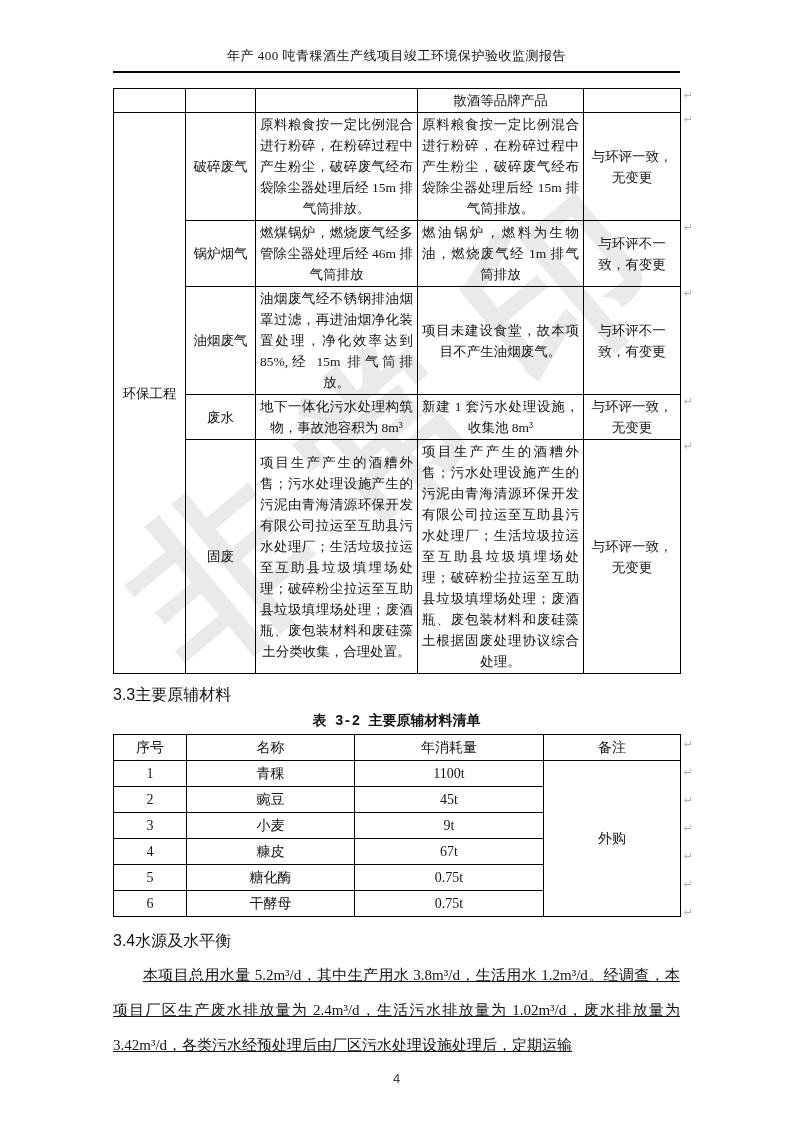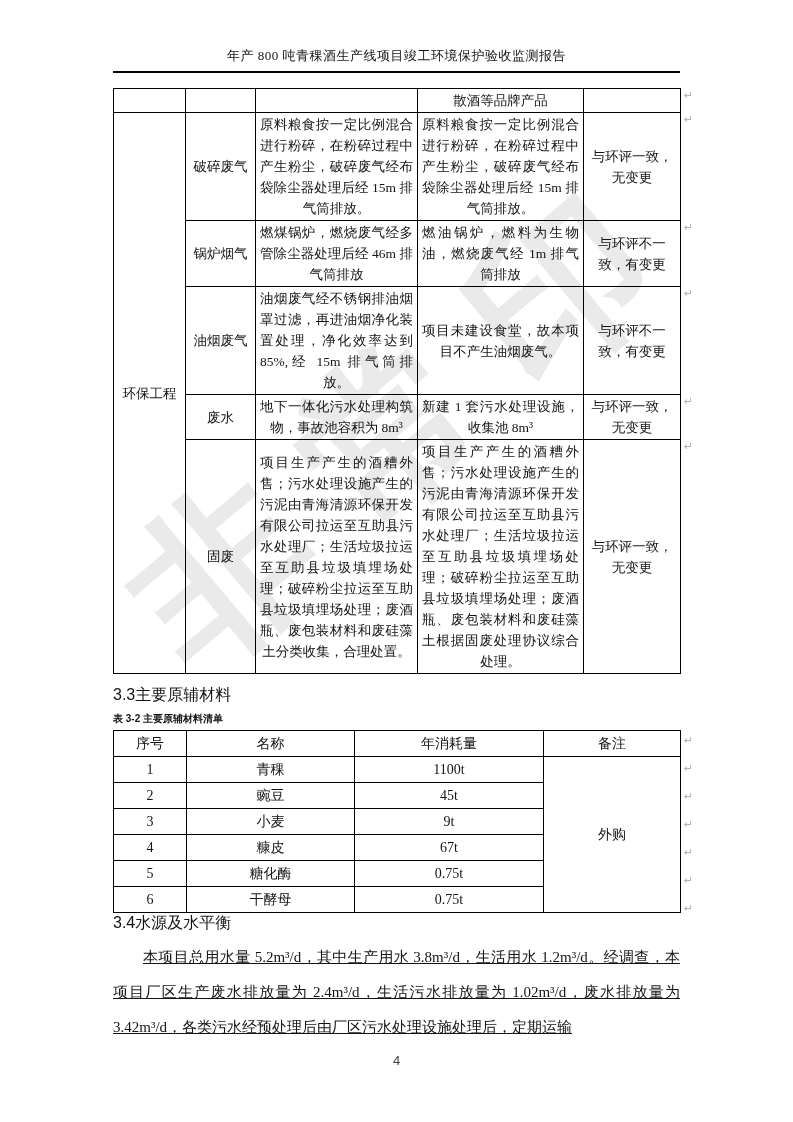--- a/index.html
+++ b/index.html
@@ -48,22 +48,22 @@
     font-size:11px;line-height:12px;color:#a9b4c6;
     font-family:"DejaVu Sans",sans-serif;
   }
   
   .h-sec{
     font-family:"Liberation Sans","DejaVu Sans",sans-serif;
     font-weight:normal;font-size:16px;margin:11px 0 6px 0;
   }
   .para{font-size:15px;line-height:24px;text-indent:2em;margin:0 0 6px 0;text-align:justify;}
   .tbl-caption{
-    font-family:Liberation Sans, sans-serif;
-    font-weight:bold;font-size:10px;text-align:left;margin:2px 0 4px 0;
+    font-family:Liberation Mono, monospace;
+    font-weight:bold;font-size:14px;text-align:center;margin:2px 0 4px 0;
   }
   .t2wrap{position:relative;width:567px;}
   .t2{font-size:14px;padding-left:45px;}
   .t2 td,.t2 th{text-align:center;height:26px;}
   .t2mark{position:absolute;left:571px;font-size:11px;color:#a9b4c6;
     font-family:"DejaVu Sans",sans-serif;}
   .para34{font-size:15px;line-height:35px;text-indent:2em;margin:6px 0 0 0;text-align:justify;text-decoration:underline;}
   .page-number{
     text-align:center;font-size:13px;color:#39404f;margin-top:8px;
     font-family:"Liberation Sans","DejaVu Sans",sans-serif;
@@ -71,21 +71,21 @@
 </style>
 </head>
 <body>
 
 <div class="page">
 
   <div class="watermark">非常印</div>
 
   <div class="content">
 
-    <div class="doc-title">年产 800 吨青稞酒生产线项目竣工环境保护验收监测报告</div>
+    <div class="doc-title">年产 400 吨青稞酒生产线项目竣工环境保护验收监测报告</div>
     <div class="header-rule"></div>
 
     <table class="t1">
       <colgroup>
         <col style="width:72px">
           <col style="width:70px">
           <col style="width:162px">
         <col style="width:166px">
           <col style="width:97px">
       </colgroup>
@@ -186,19 +186,19 @@
         </table>
       <span class="t2mark" style="top:4px">↵</span>
       <span class="t2mark" style="top:32px">↵</span>
       <span class="t2mark" style="top:60px">↵</span>
       <span class="t2mark" style="top:88px">↵</span>
       <span class="t2mark" style="top:116px">↵</span>
       <span class="t2mark" style="top:144px">↵</span>
       <span class="t2mark" style="top:172px">↵</span>
     </div>
 
-    <div class="h-sec" style="margin-top:0">3.4水源及水平衡</div>
+    <div class="h-sec" style="margin-top:14px">3.4水源及水平衡</div>
     <div class="para34">本项目总用水量 5.2m³/d，其中生产用水 3.8m³/d，生活用水 1.2m³/d。经调查，本项目厂区生产废水排放量为 2.4m³/d，生活污水排放量为 1.02m³/d，废水排放量为 3.42m³/d，各类污水经预处理后由厂区污水处理设施处理后，定期运输</div>
 
     <div class="page-number">4</div>
 
   </div>
 </div>
 
 </body></html>

